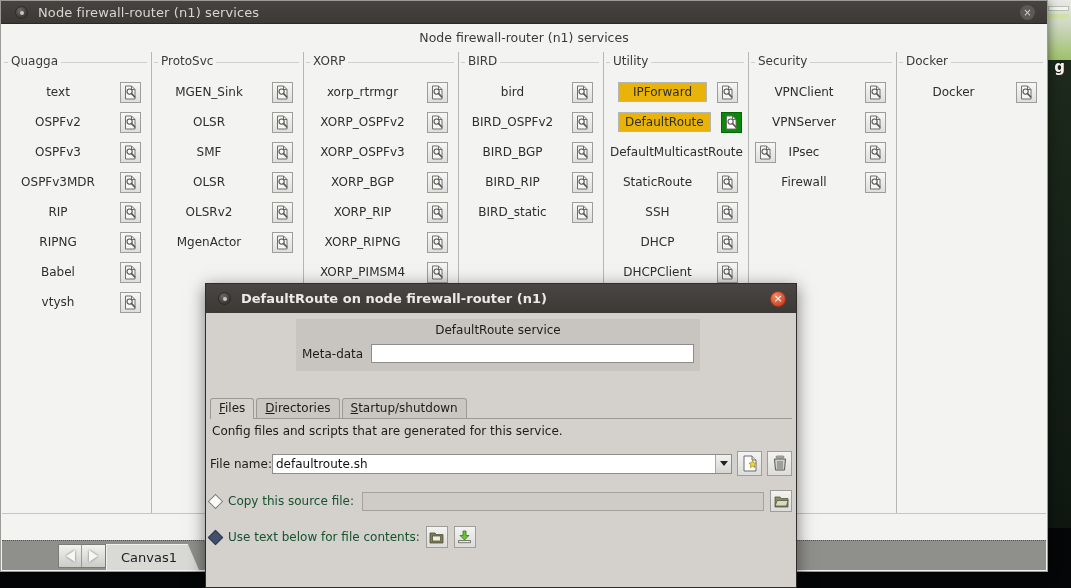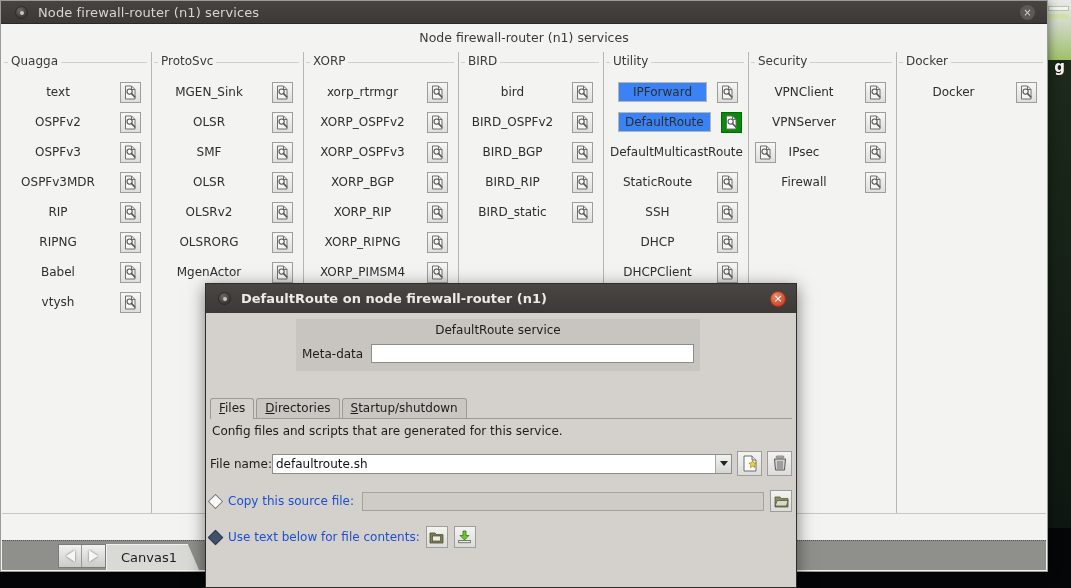--- a/index.html
+++ b/index.html
@@ -120,21 +120,21 @@
     display: flex; align-items: center;
     height: 30px;
   }
   .svc-label {
     flex: 1 1 auto; text-align: center;
     font-size: 12px; color: #2e2e2d;
     padding: 0 6px;
     line-height: 14px;
   }
   .svc-label.boxed {
-    background: #3b82f6;
+    background: #eab308;
     border: 1px solid #b5b5b2;
     margin: 0 4px 0 14px;
     padding: 2px 6px;
   }
   .svc-btn {
     flex: 0 0 auto;
     width: 21px; height: 21px;
     margin-right: 10px; margin-left: 6px;
     border: 1px solid #9d9d9a;
     background: linear-gradient(180deg,#f7f7f6,#dedede);
@@ -297,21 +297,21 @@
     display: flex; align-items: center; justify-content: center; cursor: pointer;
   }
 
   .radio-row { display: flex; align-items: center; margin-top: 14px; }
   .diamond {
     width: 11px; height: 11px; transform: rotate(45deg);
     border: 1px solid #7b7b78; margin-right: 7px; flex: 0 0 auto;
     background: #fbfbfa;
   }
   .diamond.on { background: #41506b; border-color: #2e3a50; }
-  .radio-label { font-size: 12px; color: #1d4ed8; white-space: nowrap; text-align: right; }
+  .radio-label { font-size: 12px; color: #14532d; white-space: nowrap; text-align: right; }
   #srcfile-input {
     flex: 1 1 auto; height: 19px; margin-left: 8px;
     background: #cfcbc6; border: 1px solid #a5a29e;
     font-size: 12px; padding: 0 3px; color: #555; outline: none;
     font-family: "DejaVu Sans", "Liberation Sans", sans-serif;
   }
   .small-btn {
     width: 22px; height: 22px; margin-left: 6px;
     border: 1px solid #9d9d9a;
     background: linear-gradient(180deg,#f3f3f1,#dcdcda);
@@ -485,31 +485,20 @@
   <svg width="15" height="15" viewBox="0 0 15 15">
     <path d="M2.5 1h6l3.5 3.5V14h-9.5z" fill="#f6f6f4" stroke="#6e6e6b" stroke-width="1"></path>
     <path d="M8.5 1v3.5H12" fill="none" stroke="#6e6e6b" stroke-width="1"></path>
     <circle cx="6.6" cy="6.6" r="2.6" fill="none" stroke="#575754" stroke-width="1.1"></circle>
     <path d="M8.6 8.6l3.2 3.4" stroke="#575754" stroke-width="1.6" stroke-linecap="round"></path>
   </svg>
             </div>
           </div>
           <div class="svc-row">
             <div class="svc-label">OLSRv2</div>
-            <div class="svc-btn">
-  <svg width="15" height="15" viewBox="0 0 15 15">
-    <path d="M2.5 1h6l3.5 3.5V14h-9.5z" fill="#f6f6f4" stroke="#6e6e6b" stroke-width="1"></path>
-    <path d="M8.5 1v3.5H12" fill="none" stroke="#6e6e6b" stroke-width="1"></path>
-    <circle cx="6.6" cy="6.6" r="2.6" fill="none" stroke="#575754" stroke-width="1.1"></circle>
-    <path d="M8.6 8.6l3.2 3.4" stroke="#575754" stroke-width="1.6" stroke-linecap="round"></path>
-  </svg>
-            </div>
-          </div>
-          <div class="svc-row">
-            <div class="svc-label">OLSRORG</div>
             <div class="svc-btn">
   <svg width="15" height="15" viewBox="0 0 15 15">
     <path d="M2.5 1h6l3.5 3.5V14h-9.5z" fill="#f6f6f4" stroke="#6e6e6b" stroke-width="1"></path>
     <path d="M8.5 1v3.5H12" fill="none" stroke="#6e6e6b" stroke-width="1"></path>
     <circle cx="6.6" cy="6.6" r="2.6" fill="none" stroke="#575754" stroke-width="1.1"></circle>
     <path d="M8.6 8.6l3.2 3.4" stroke="#575754" stroke-width="1.6" stroke-linecap="round"></path>
   </svg>
             </div>
           </div>
           <div class="svc-row">

